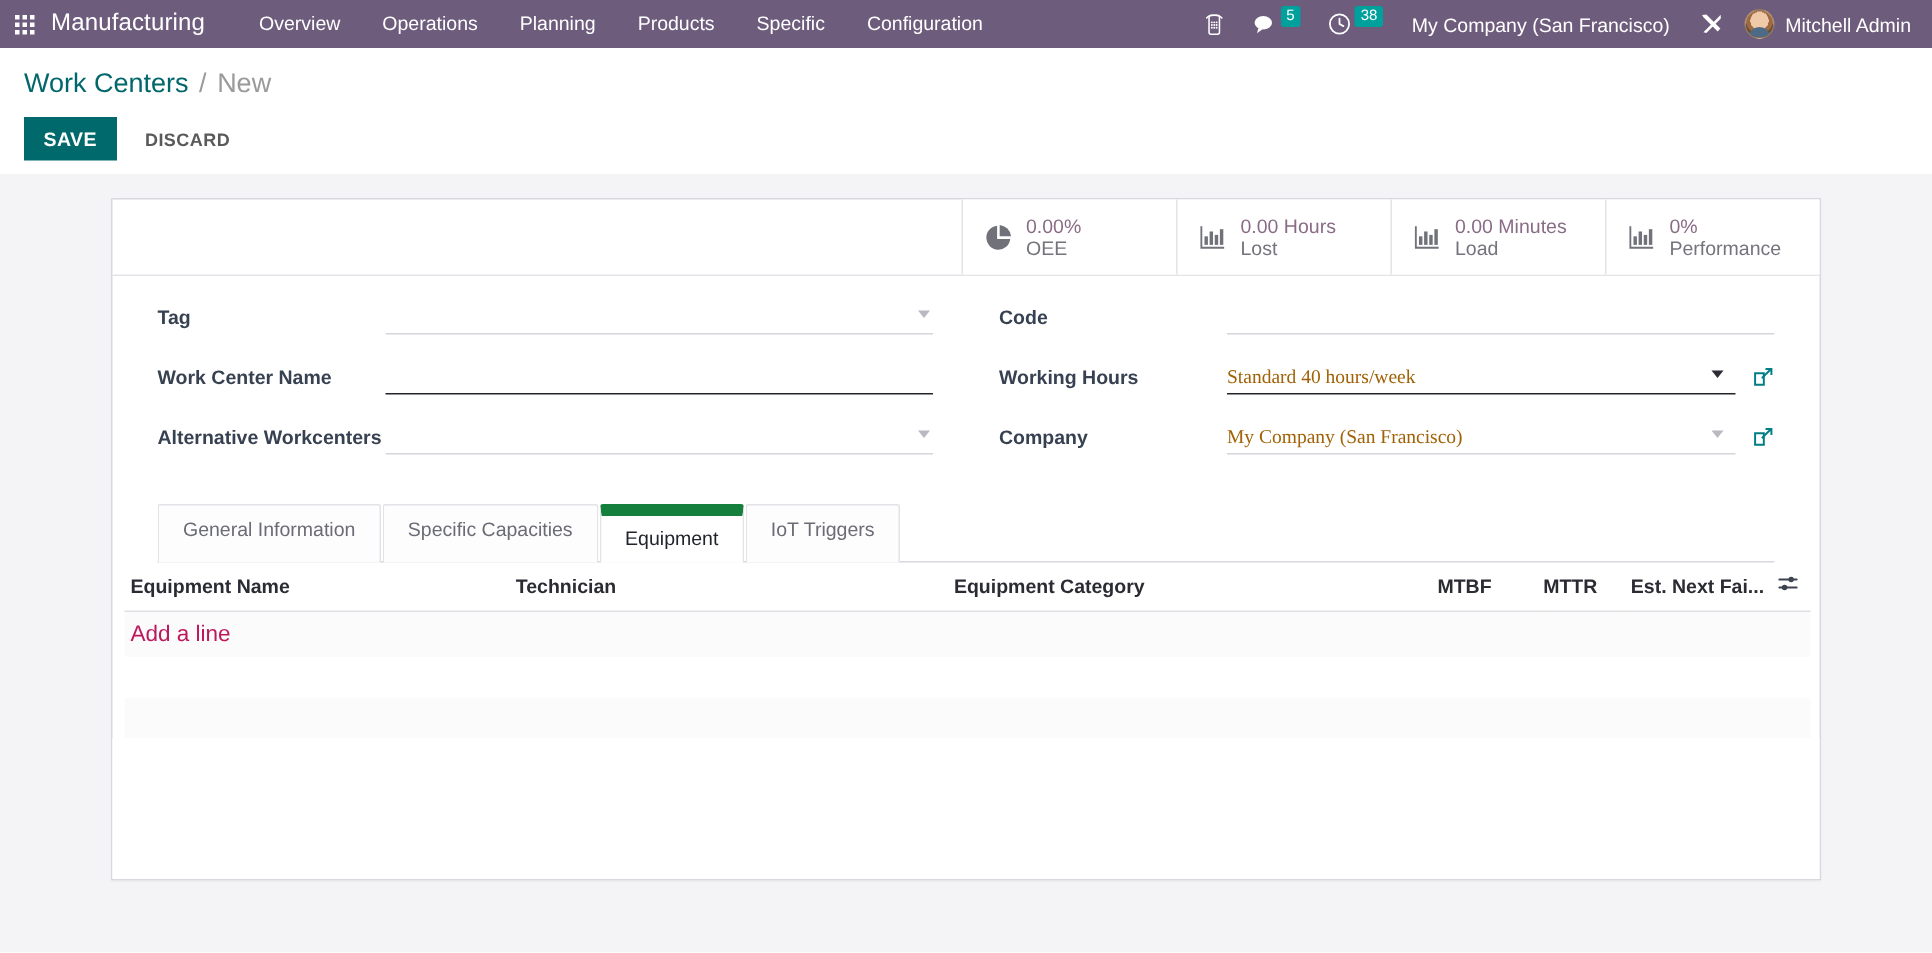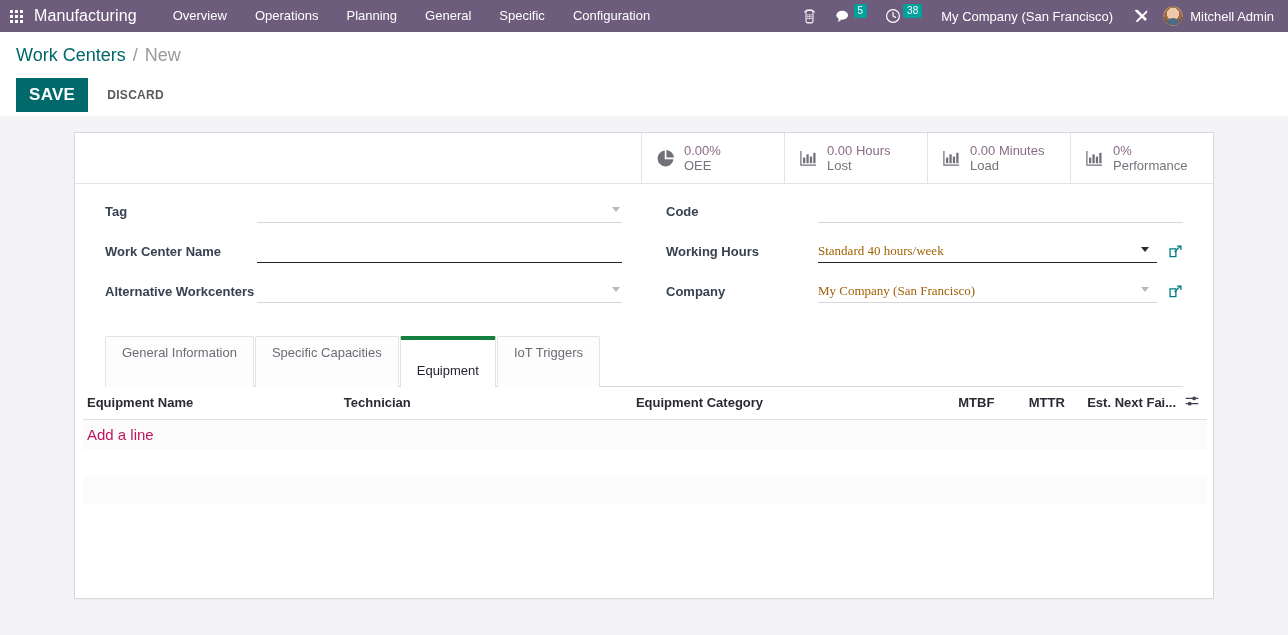--- a/index.html
+++ b/index.html
@@ -129,21 +129,21 @@
     color: #00676a;
     cursor: pointer;
   }
   .breadcrumb .crumb-sep { color: #9a9a9a; margin: 0 2px; }
   .breadcrumb .crumb-current { color: #9a9a9a; }
   .cp-buttons { display: flex; align-items: center; }
   .btn-save {
     background: #00696b;
     color: #ffffff;
     border: none;
-    font-size: 17px;
+    font-size: 13px;
     font-weight: 700;
     letter-spacing: .3px;
     padding: 7px 13px;
     cursor: pointer;
     border-radius: 0;
     font-family: inherit;
   }
   .btn-discard {
     background: transparent;
     border: none;
@@ -286,24 +286,24 @@
     margin-right: 1px;
     margin-bottom: -1px;
     cursor: pointer;
     border-radius: 2px 2px 0 0;
     position: relative;
     top: 0;
   }
   .tab.active {
     color: #21252b;
     background: #ffffff;
-    border-top: 4px solid #15803d;
+    border-top: 8px solid #15803d;
     border-left: 1px solid #e2e2e7;
     border-right: 1px solid #e2e2e7;
-    padding-top: 23px;
+    padding-top: 7px;
     z-index: 2;
   }
   .tab.active::after {
     content: "";
     position: absolute;
     left: 0; right: 0; bottom: -1px;
     height: 1px;
     background: #ffffff;
   }
   table.list {
@@ -355,21 +355,21 @@
         <i></i>
         <i></i>
     </span>
   </div>
   <div class="brand">Manufacturing</div>
 
   <div class="menu-items">
     <div class="menu-item">Overview</div>
     <div class="menu-item">Operations</div>
     <div class="menu-item">Planning</div>
-    <div class="menu-item">General</div>
+    <div class="menu-item">Products</div>
     <div class="menu-item">Specific</div>
     <div class="menu-item">Configuration</div>
   </div>
 
   <div class="nav-right">
     <div class="nav-icon">
       <svg width="15" height="15" viewBox="0 0 16 16">
         <rect x="4.3" y="1.2" width="7.4" height="13.6" rx="1.4" fill="none" stroke="#ffffff" stroke-width="1.1"></rect>
         <circle cx="6.3" cy="6.3" r=".7" fill="#fff"></circle>
           <circle cx="8" cy="6.3" r=".7" fill="#fff"></circle>

